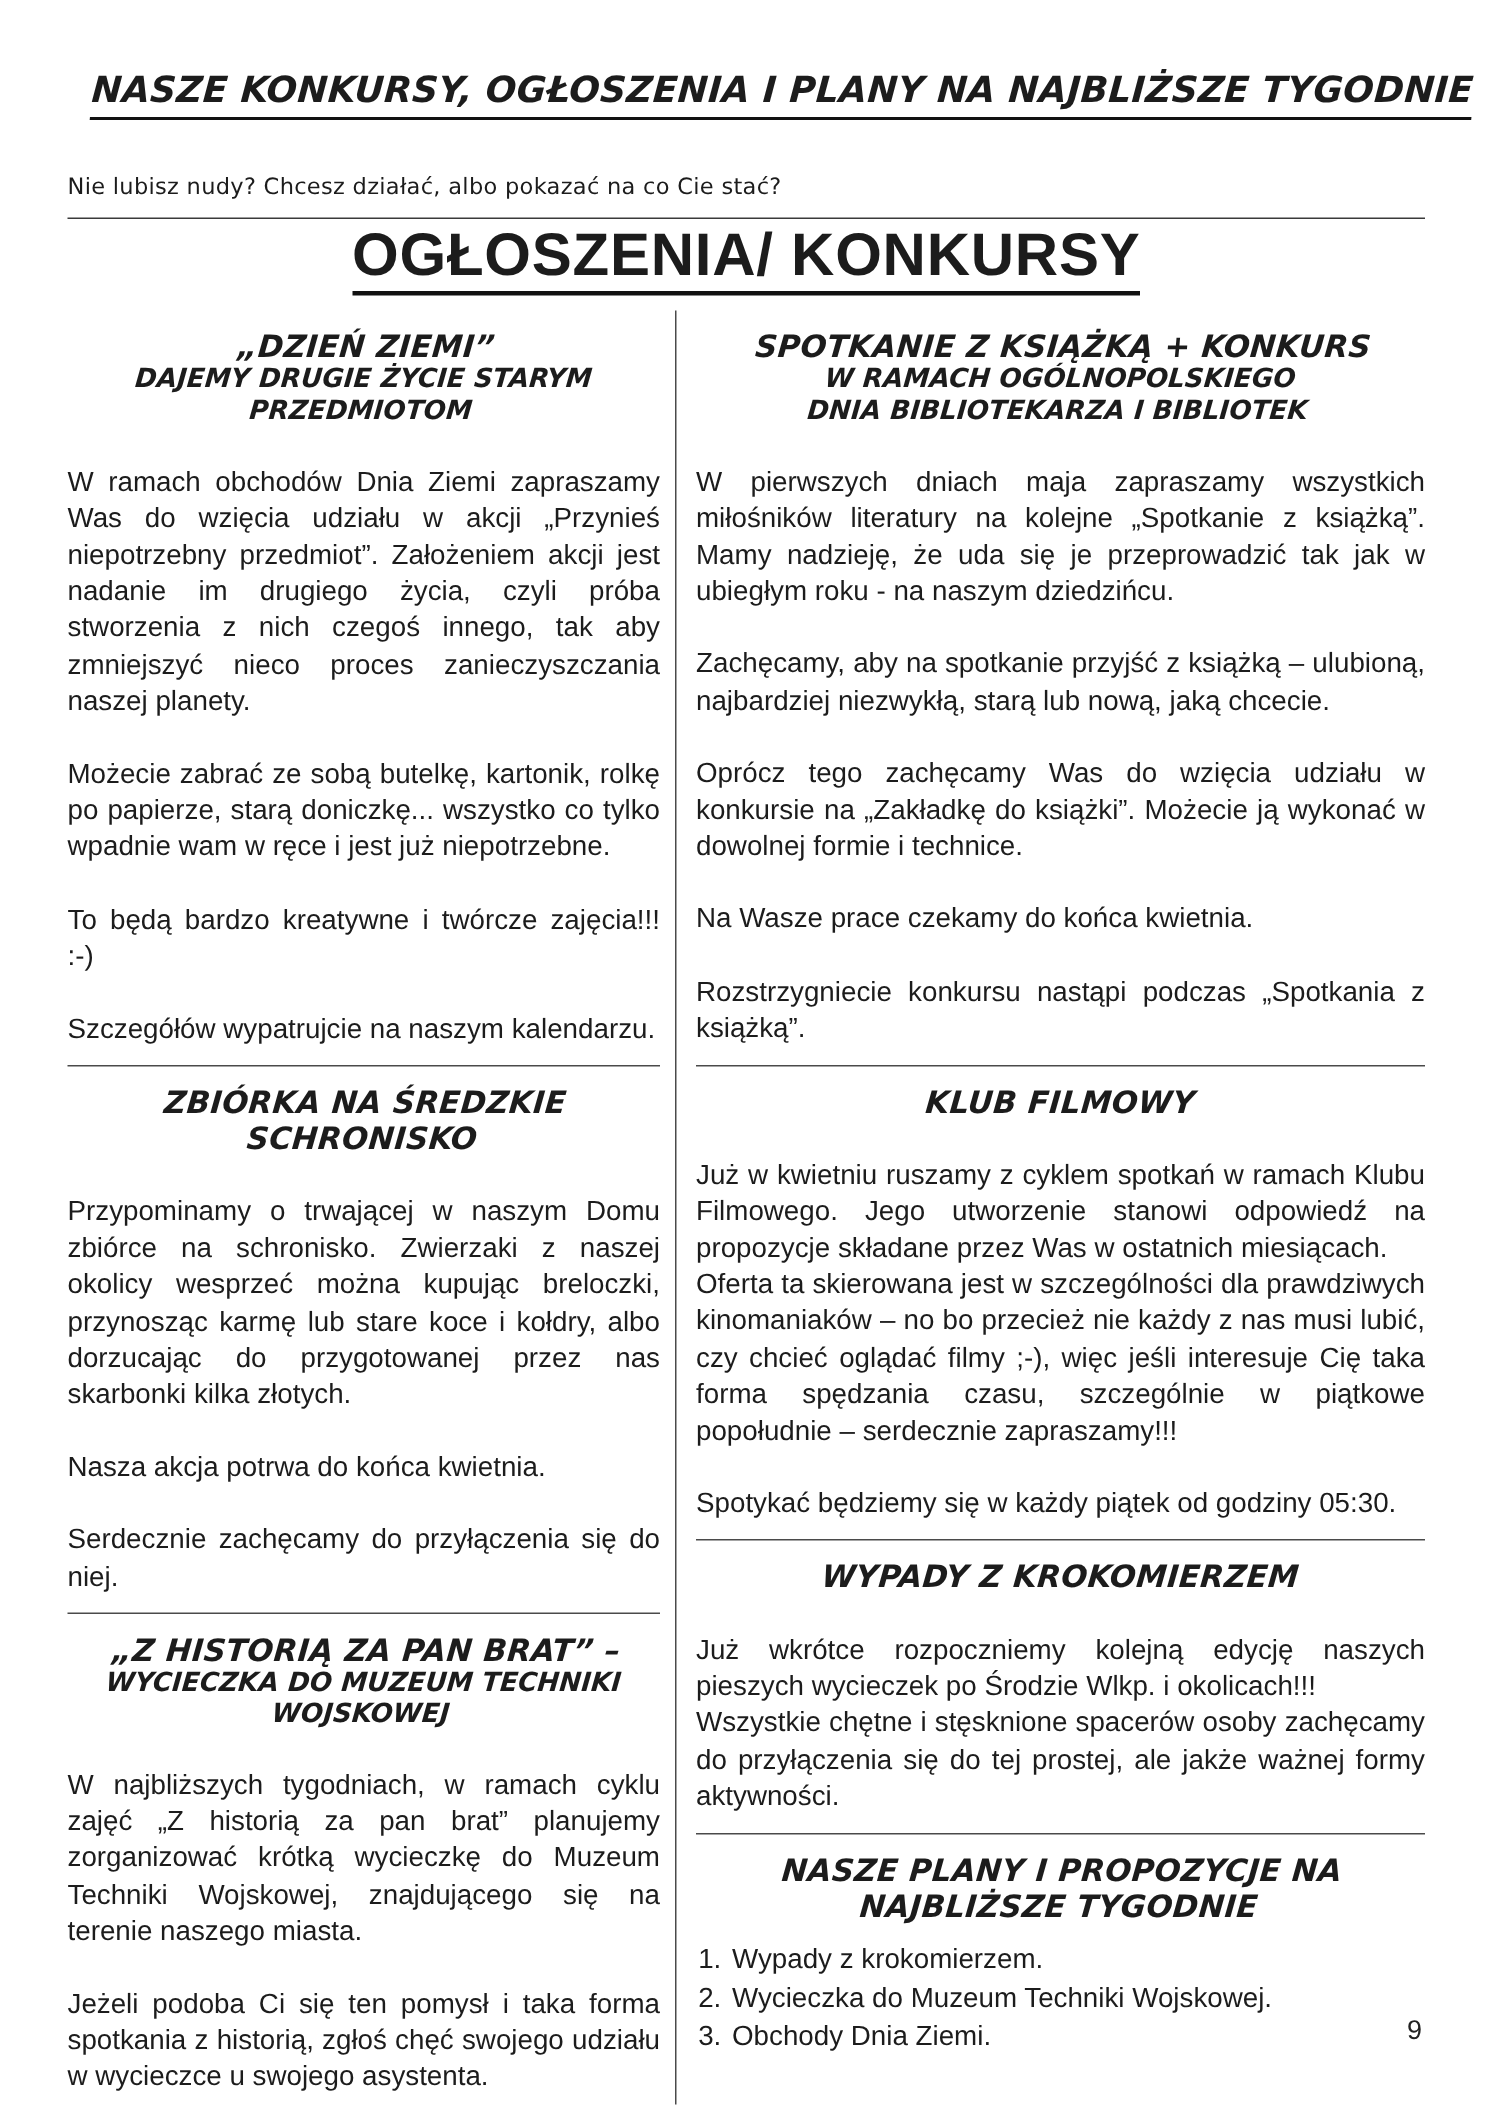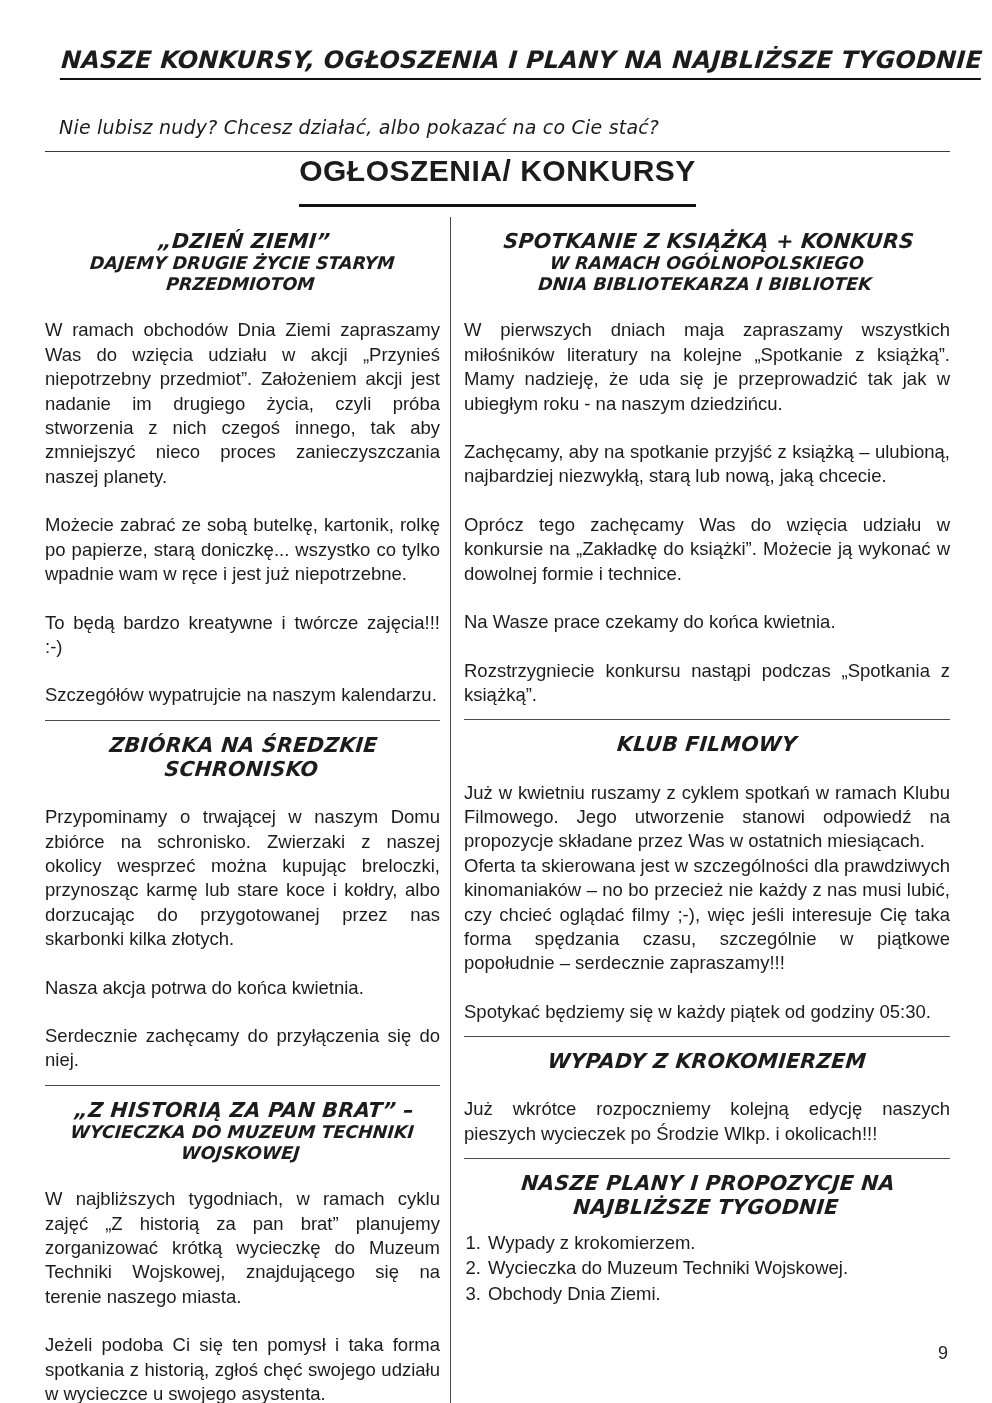--- a/index.html
+++ b/index.html
@@ -22,40 +22,39 @@
     font-style: italic;
     font-weight: 700;
     font-size: 24px;
     letter-spacing: 0.2px;
     border-bottom: 2.5px solid #111;
     padding-bottom: 4px;
     transform: skewX(-4deg);
     white-space: nowrap;
   }
   .intro {
-    margin: 34px 0 10px 14px;
+    margin: 34px 0 10px 0;
     font-family: "DejaVu Sans", sans-serif;
-    font-style: italic;
-    font-size: 19px;
+    font-size: 15px;
     line-height: 1.42;
     letter-spacing: 0.2px;
   }
   .rule {
     border: none;
     border-top: 1.5px solid #3a3a3a;
     margin: 6px 0 2px 0;
   }
   .main-heading { text-align: center; margin: 2px 0 10px 0; }
   .main-heading span {
     display: inline-block;
-    font-size: 30px;
+    font-size: 40px;
     font-weight: 700;
     letter-spacing: 0.5px;
     border-bottom: 3.5px solid #111;
-    padding-bottom: 16px;
+    padding-bottom: 1px;
   }
 
   
   .columns { display: flex; align-items: stretch; }
   .col { min-height: 1096px; }
   .col-left  { width: 406px; padding-right: 10px; border-right: 1.5px solid #4a4a4a; }
   .col-right { flex: 1; padding-left: 13px; }
 
   .sec { border-bottom: 1.5px solid #4a4a4a; padding: 6px 0 12px 0; }
   .sec:last-child { border-bottom: none; }
@@ -179,20 +178,21 @@
         <p>Już w kwietniu ruszamy z cyklem spotkań w ramach Klubu Filmowego. Jego utworzenie stanowi odpowiedź na propozycje składane przez Was w ostatnich miesiącach.</p>
         <p class="tight">Oferta ta skierowana jest w szczególności dla prawdziwych kinomaniaków – no bo przecież nie każdy z nas musi lubić, czy chcieć oglądać filmy ;-), więc jeśli interesuje Cię taka forma spędzania czasu, szczególnie w piątkowe popołudnie – serdecznie zapraszamy!!!</p>
         <p>Spotykać będziemy się w każdy piątek od godziny 05:30.</p>
       </section>
 
       <section class="sec">
         <div class="sec-title">
           <span class="h-main">WYPADY Z KROKOMIERZEM</span>
         </div>
         <p>Już wkrótce rozpoczniemy kolejną edycję naszych pieszych wycieczek po Środzie Wlkp. i okolicach!!!</p>
+        <p class="tight">Wszystkie chętne i stęsknione spacerów osoby zachęcamy do przyłączenia się do tej prostej, ale jakże ważnej formy aktywności.</p>
       </section>
 
       <section class="sec">
         <div class="sec-title">
           <span class="h-main">NASZE PLANY I PROPOZYCJE NA</span>
           <span class="h-main">NAJBLIŻSZE TYGODNIE</span>
         </div>
         <ol class="plan-list">
           <li>Wypady z krokomierzem.</li>
           <li>Wycieczka do Muzeum Techniki Wojskowej.</li>

